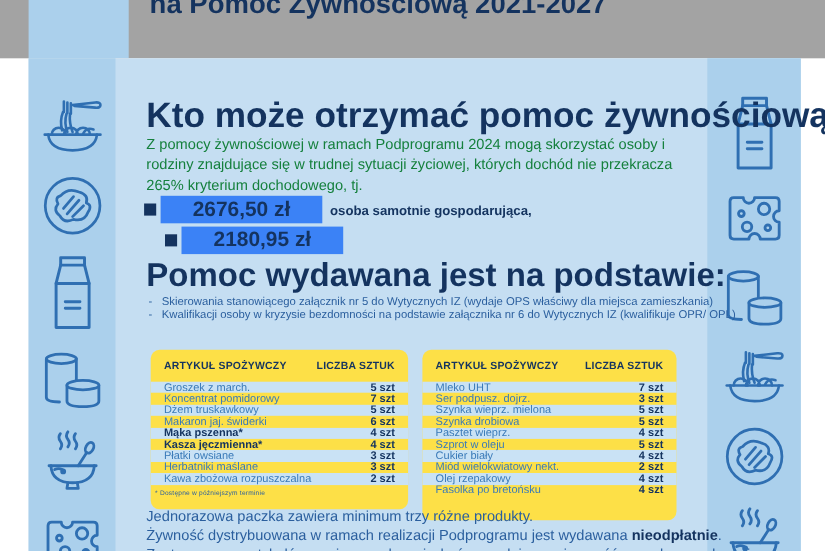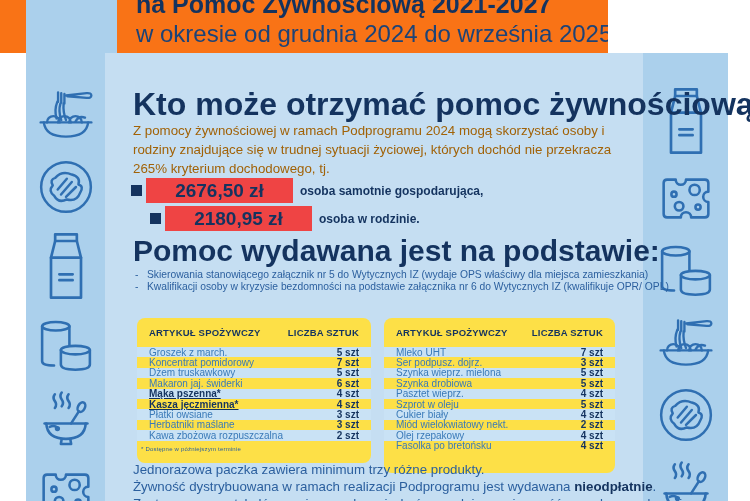--- a/index.html
+++ b/index.html
@@ -3,57 +3,57 @@
 <meta charset="utf-8">
 <style>
   html,body{margin:0;padding:0;}
   body{
     width:750px;height:501px;position:relative;overflow:hidden;
     background:#ffffff;
     font-family:"Liberation Sans","DejaVu Sans",sans-serif;
     color:#17386b;
   }
   
-  .topbar{position:absolute;left:0;top:0;width:608px;height:53px;background:#f97316;overflow:hidden;}
+  .topbar{position:absolute;left:0;top:0;width:750px;height:53px;background:#a3a3a3;overflow:hidden;}
   .logo-block{position:absolute;left:26px;top:0;width:91px;height:53px;background:#abd0ec;}
   .title{position:absolute;left:136px;top:-11px;white-space:nowrap;}
   .title .t1{font-size:25px;font-weight:700;color:#14335f;line-height:30px;}
   .title .t2{font-size:24px;font-weight:400;color:#1d4377;line-height:30px;}
   
   .main-panel{position:absolute;left:26px;top:53px;width:702px;height:448px;background:#c5def2;}
   .strip{position:absolute;top:0;height:448px;background:#abd0ec;color:#2f6fb2;
          display:flex;flex-direction:column;align-items:center;padding-top:33px;box-sizing:border-box;gap:15px;overflow:hidden;}
   .strip-left{left:0;width:79px;}
   .strip-right{right:0;width:85px;}
   .strip svg{flex:none;display:block;}
   
   .h1{position:absolute;left:133px;top:86px;font-size:32px;font-weight:700;color:#14335f;white-space:nowrap;}
-  .intro{position:absolute;left:133px;top:121px;width:507px;font-size:13.3px;line-height:1.43;color:#a16207;}
+  .intro{position:absolute;left:133px;top:121px;width:507px;font-size:13.3px;line-height:1.43;color:#15803d;}
   .amount-row{position:absolute;left:131px;height:25px;display:flex;align-items:center;}
   .amount-row.r1{top:178px;}
   .amount-row.r2{top:206px;margin-left:19px;}
   .sq-bullet{width:11px;height:11px;background:#14335f;margin-right:4px;flex:none;}
-  .amount-box{width:147px;height:25px;background:#ef4444;display:flex;align-items:center;justify-content:center;
+  .amount-box{width:147px;height:25px;background:#3b82f6;display:flex;align-items:center;justify-content:center;
               font-size:19px;font-weight:700;color:#14335f;flex:none;}
   .amount-label{margin-left:7px;font-size:12px;font-weight:700;color:#14335f;white-space:nowrap;}
   .h2{position:absolute;left:133px;top:234px;font-size:30px;font-weight:700;color:#14335f;white-space:nowrap;}
   .basis-list{position:absolute;left:135px;top:269px;font-size:10.3px;line-height:11.9px;color:#2b5f9e;}
   .basis-item{padding-left:12px;position:relative;white-space:nowrap;}
   .basis-item::before{content:"-";position:absolute;left:0;top:0;}
   
   .ptable{position:absolute;top:318px;background:#fde047;border-radius:8px;padding:7px 0 22px;box-sizing:border-box;}
   .ptable.t1{left:137px;width:234px;}
   .ptable.t2{left:384px;width:231px;}
   .thead{display:flex;justify-content:space-between;padding:2px 12px 9px;font-size:9.5px;font-weight:700;
          color:#14335f;letter-spacing:.2px;}
   .trow{display:flex;justify-content:space-between;align-items:center;height:10.4px;padding:0 12px;font-size:10px;}
   .tbody .trow:nth-child(odd){background:#c9e2f5;}
   .trow .name{color:#3a7ab8;white-space:nowrap;}
   .trow .qty{font-weight:700;color:#14335f;white-space:nowrap;}
-  .trow.emph .name{color:#14335f;font-weight:700;text-decoration:underline;}
+  .trow.emph .name{color:#14335f;font-weight:700;}
   .footnote{position:absolute;left:141px;top:446px;font-size:6px;color:#2b5f9e;letter-spacing:.2px;}
   
   .footer{position:absolute;left:133px;top:462px;width:585px;font-size:13.3px;line-height:16.8px;color:#2b5f9e;}
   .footer b{color:#14335f;font-weight:700;}
 </style>
 </head>
 <body>
 
 <svg width="0" height="0" style="position:absolute" aria-hidden="true">
   <defs>
@@ -114,21 +114,20 @@
         <circle cx="50" cy="42" r="3"></circle>
       </g>
     </symbol>
   </defs>
 </svg>
 
 <div class="topbar">
   <div class="logo-block"></div>
   <div class="title">
     <div class="t1">na Pomoc Żywnościową 2021-2027</div>
-    <div class="t2">w okresie od grudnia 2024 do września 2025</div>
   </div>
 </div>
 
 <div class="main-panel">
   <div class="strip strip-left">
     <svg width="64" height="57">
         <use href="#i-spaghetti"></use>
       </svg>
     <svg width="58" height="58">
         <use href="#i-meat"></use>
@@ -172,21 +171,20 @@
 <div class="intro">Z pomocy żywnościowej w ramach Podprogramu 2024 mogą skorzystać osoby i rodziny znajdujące się w trudnej sytuacji życiowej, których dochód nie przekracza 265% kryterium dochodowego, tj.</div>
 
 <div class="amount-row r1">
   <span class="sq-bullet"></span>
   <span class="amount-box">2676,50 zł</span>
   <span class="amount-label">osoba samotnie gospodarująca,</span>
 </div>
 <div class="amount-row r2">
   <span class="sq-bullet"></span>
   <span class="amount-box">2180,95 zł</span>
-  <span class="amount-label">osoba w rodzinie.</span>
 </div>
 
 <div class="h2">Pomoc wydawana jest na podstawie:</div>
 <div class="basis-list">
   <div class="basis-item">Skierowania stanowiącego załącznik nr 5 do Wytycznych IZ (wydaje OPS właściwy dla miejsca zamieszkania)</div>
   <div class="basis-item">Kwalifikacji osoby w kryzysie bezdomności na podstawie załącznika nr 6 do Wytycznych IZ (kwalifikuje OPR/ OPL)</div>
 </div>
 
 <div class="ptable t1">
   <div class="thead">

